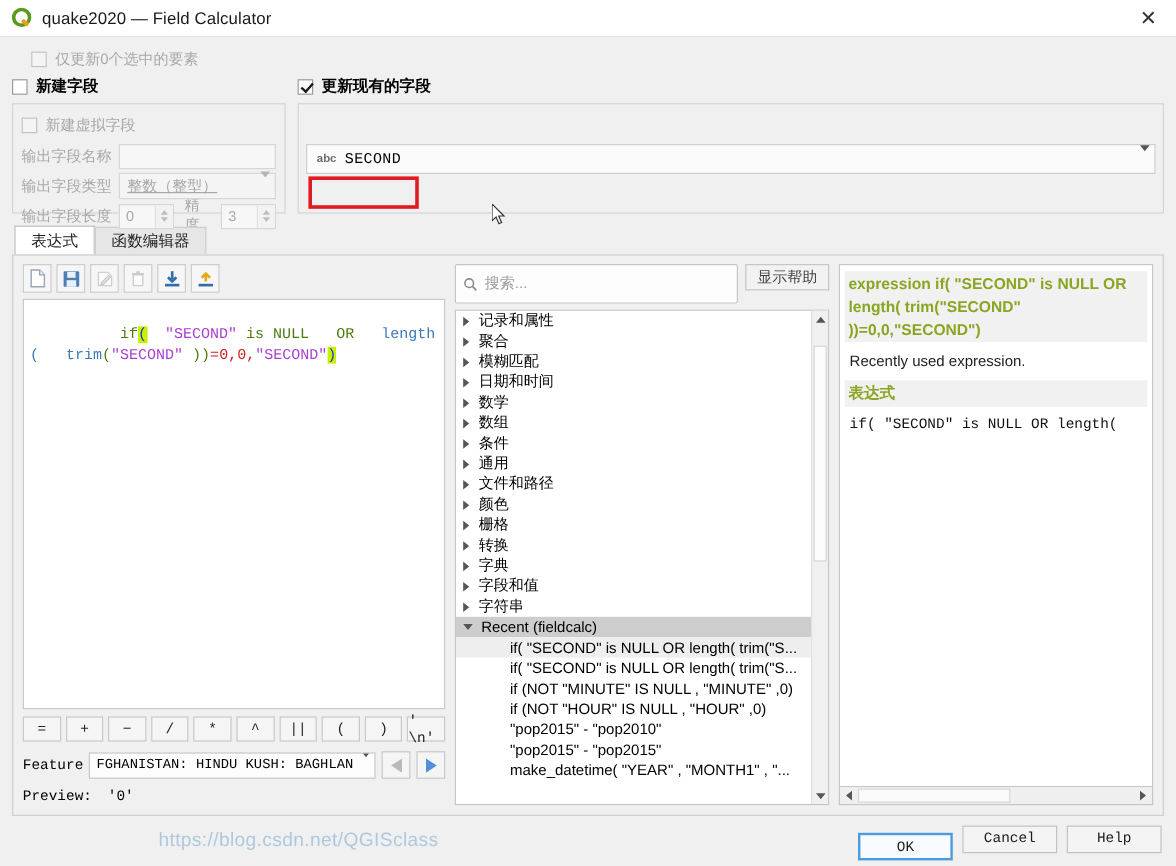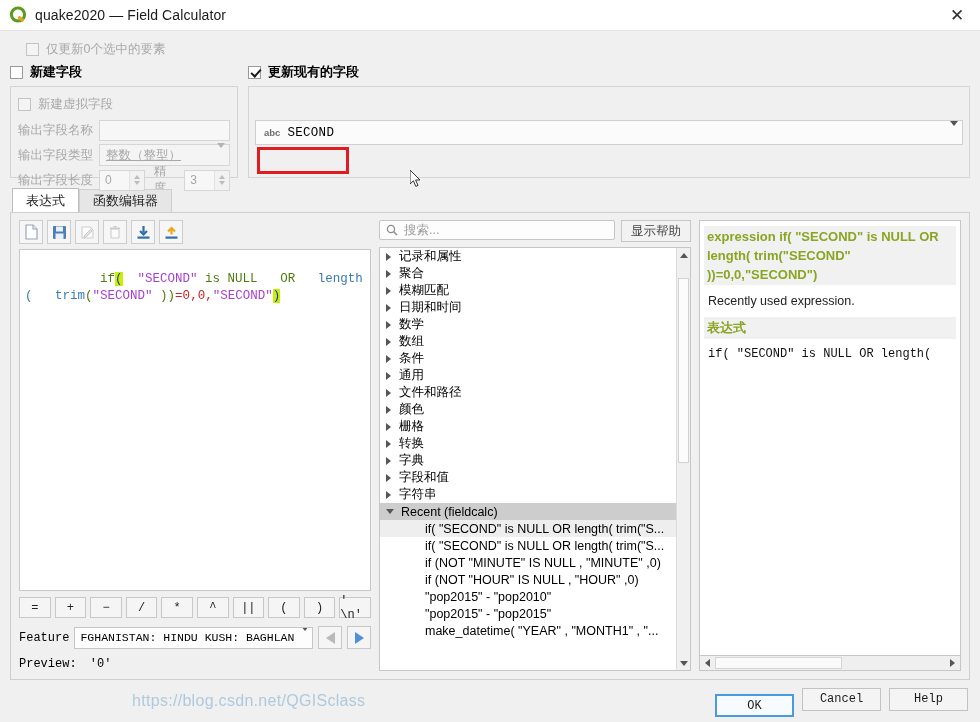--- a/index.html
+++ b/index.html
@@ -322,21 +322,21 @@
   }
   .preview-row {
     margin-top: 8px;
     font-family: "Liberation Mono", monospace;
     font-size: 12px;
   }
 
   
   .search-row { display: flex; gap: 6px; margin-bottom: 5px; }
   .search-box {
-    flex: 1 1 auto; height: 20px;
+    flex: 1 1 auto; height: 33px;
     border: 1px solid #c6c6c6;
     background: #fdfdfd;
     border-radius: 2px;
     display: flex; align-items: center;
     padding: 0 6px;
     gap: 6px;
   }
   .search-ph { color: #9b9b9b; font-size: 12.5px; }
   .help-btn {
     height: 22px; padding: 0 9px;

